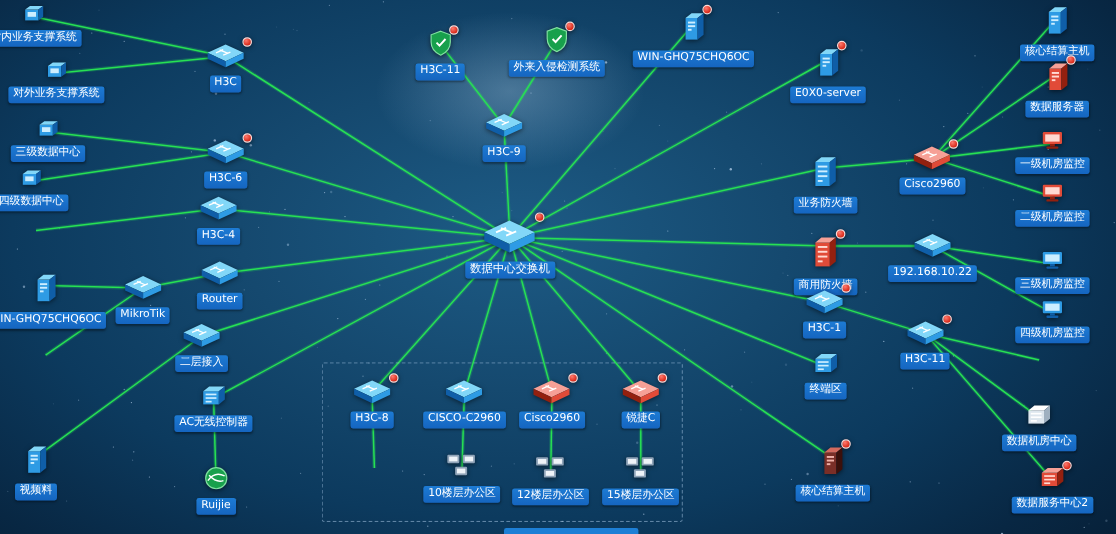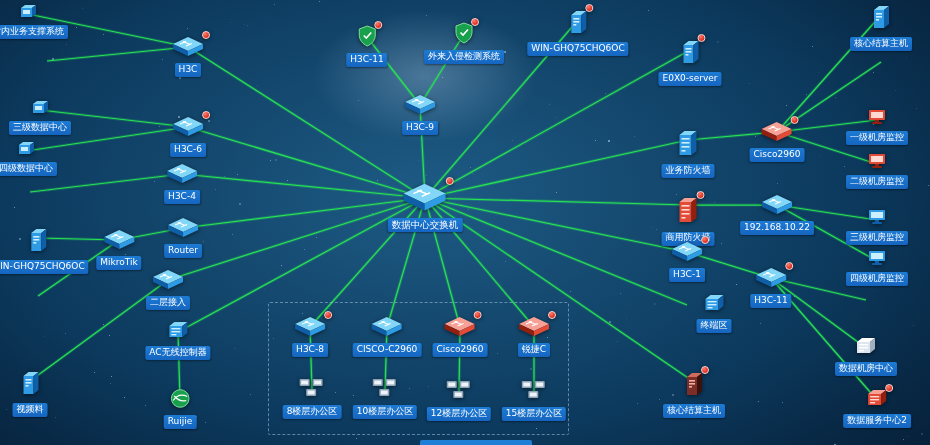--- a/index.html
+++ b/index.html
@@ -303,20 +303,29 @@
   <div id="nodes">
       <div class="node" style="left: 28px; top: 2px;">
         <div class="icon-wrap"><svg width="19" height="17" viewBox="0 0 19 17">
         <rect x="2" y="6" width="11" height="9" fill="#2e9be4"></rect>
         <polygon points="2,6 6,3 17,3 13,6" fill="#82d7f8"></polygon>
         <polygon points="13,6 17,3 17,12 13,15" fill="#0f5ea8"></polygon>
         <rect x="4" y="8" width="7" height="4" fill="#cdeeff"></rect>
       </svg></div>
         <div class="label">对内业务支撑系统</div>
       </div>
+      <div class="node" style="left: 47px; top: 49px;">
+        <div class="icon-wrap"><svg width="19" height="17" viewBox="0 0 19 17">
+        <rect x="2" y="6" width="11" height="9" fill="#2e9be4"></rect>
+        <polygon points="2,6 6,3 17,3 13,6" fill="#82d7f8"></polygon>
+        <polygon points="13,6 17,3 17,12 13,15" fill="#0f5ea8"></polygon>
+        <rect x="4" y="8" width="7" height="4" fill="#cdeeff"></rect>
+      </svg></div>
+        <div class="label">对外业务支撑系统</div>
+      </div>
       <div class="node" style="left: 40px; top: 98px;">
         <div class="icon-wrap"><svg width="19" height="17" viewBox="0 0 19 17">
         <rect x="2" y="6" width="11" height="9" fill="#2e9be4"></rect>
         <polygon points="2,6 6,3 17,3 13,6" fill="#82d7f8"></polygon>
         <polygon points="13,6 17,3 17,12 13,15" fill="#0f5ea8"></polygon>
         <rect x="4" y="8" width="7" height="4" fill="#cdeeff"></rect>
       </svg></div>
         <div class="label">三级数据中心</div>
       </div>
       <div class="node" style="left: 26px; top: 139px;">
@@ -482,35 +491,20 @@
         <div class="label">Cisco2960</div>
       </div>
       <div class="node" style="left: 534px; top: 315px;">
         <div class="icon-wrap"><svg width="34" height="22" viewBox="0 0 34 22">
         <polygon points="2,9 17,2 32,9 17,16" fill="#f6a096"></polygon>
         <polygon points="2,9 2,14 17,21 17,16" fill="#93200f"></polygon>
         <polygon points="32,9 32,14 17,21 17,16" fill="#e14b38"></polygon>
         <path d="M9 9 l6 -2.6 M15 11 l6 -2.6 M12 6.5 l7 3" stroke="#ffffff" stroke-width="1.1" fill="none"></path>
       </svg><span class="badge"></span></div>
         <div class="label">锐捷C</div>
-      </div>
-      <div class="node" style="left: 312px; top: 378px;">
-        <div class="icon-wrap"><svg width="26" height="21" viewBox="0 0 26 21">
-        <g fill="#8fa3b8">
-          <rect x="1" y="1" width="10" height="7" rx="1"></rect>
-          <rect x="14" y="1" width="10" height="7" rx="1"></rect>
-          <rect x="7.5" y="11" width="10" height="7" rx="1"></rect>
-        </g>
-        <g fill="#eef3f8">
-          <rect x="2.5" y="2.5" width="7" height="4"></rect>
-          <rect x="15.5" y="2.5" width="7" height="4"></rect>
-          <rect x="9" y="12.5" width="7" height="4"></rect>
-        </g>
-      </svg></div>
-        <div class="label">8楼层办公区</div>
       </div>
       <div class="node" style="left: 385px; top: 378px;">
         <div class="icon-wrap"><svg width="26" height="21" viewBox="0 0 26 21">
         <g fill="#8fa3b8">
           <rect x="1" y="1" width="10" height="7" rx="1"></rect>
           <rect x="14" y="1" width="10" height="7" rx="1"></rect>
           <rect x="7.5" y="11" width="10" height="7" rx="1"></rect>
         </g>
         <g fill="#eef3f8">
           <rect x="2.5" y="2.5" width="7" height="4"></rect>
@@ -598,21 +592,21 @@
       </div>
       <div class="node" style="left: 687px; top: 240px;">
         <div class="icon-wrap"><svg width="34" height="22" viewBox="0 0 34 22">
         <polygon points="2,9 17,2 32,9 17,16" fill="#82d7f8"></polygon>
         <polygon points="2,9 2,14 17,21 17,16" fill="#0f5ea8"></polygon>
         <polygon points="32,9 32,14 17,21 17,16" fill="#2e9be4"></polygon>
         <path d="M9 9 l6 -2.6 M15 11 l6 -2.6 M12 6.5 l7 3" stroke="#ffffff" stroke-width="1.1" fill="none"></path>
       </svg><span class="badge"></span></div>
         <div class="label">H3C-1</div>
       </div>
-      <div class="node" style="left: 714px; top: 293px;">
+      <div class="node" style="left: 688px; top: 293px;">
         <div class="icon-wrap"><svg width="22" height="20" viewBox="0 0 22 20">
         <rect x="2" y="6" width="13" height="11" fill="#2e9be4"></rect>
         <polygon points="2,6 7,2 20,2 15,6" fill="#82d7f8"></polygon>
         <polygon points="15,6 20,2 20,13 15,17" fill="#0f5ea8"></polygon>
         <rect x="4" y="8" width="9" height="1.4" fill="#cdeeff"></rect>
         <rect x="4" y="11" width="9" height="1.4" fill="#cdeeff"></rect>
         <rect x="4" y="14" width="5" height="1.4" fill="#cdeeff"></rect>
       </svg></div>
         <div class="label">终端区</div>
       </div>
@@ -631,20 +625,31 @@
         <div class="icon-wrap"><svg width="20" height="28" viewBox="0 0 20 28">
         <rect x="3" y="7" width="10" height="18" fill="#2e9be4"></rect>
         <polygon points="3,7 8,3 18,3 13,7" fill="#82d7f8"></polygon>
         <polygon points="13,7 18,3 18,21 13,25" fill="#0f5ea8"></polygon>
         <rect x="5" y="10" width="6" height="1.6" fill="#cdeeff"></rect>
         <rect x="5" y="13" width="6" height="1.6" fill="#cdeeff"></rect>
         <rect x="5" y="16" width="3" height="1.6" fill="#cdeeff"></rect>
       </svg></div>
         <div class="label">核心结算主机</div>
       </div>
+      <div class="node" style="left: 881px; top: 50px;">
+        <div class="icon-wrap"><svg width="20" height="28" viewBox="0 0 20 28">
+        <rect x="3" y="7" width="10" height="18" fill="#e14b38"></rect>
+        <polygon points="3,7 8,3 18,3 13,7" fill="#f6a096"></polygon>
+        <polygon points="13,7 18,3 18,21 13,25" fill="#93200f"></polygon>
+        <rect x="5" y="10" width="6" height="1.6" fill="#ffd9d2"></rect>
+        <rect x="5" y="13" width="6" height="1.6" fill="#ffd9d2"></rect>
+        <rect x="5" y="16" width="3" height="1.6" fill="#ffd9d2"></rect>
+      </svg><span class="badge"></span></div>
+        <div class="label">数据服务器</div>
+      </div>
       <div class="node" style="left: 777px; top: 120px;">
         <div class="icon-wrap"><svg width="34" height="22" viewBox="0 0 34 22">
         <polygon points="2,9 17,2 32,9 17,16" fill="#f6a096"></polygon>
         <polygon points="2,9 2,14 17,21 17,16" fill="#93200f"></polygon>
         <polygon points="32,9 32,14 17,21 17,16" fill="#e14b38"></polygon>
         <path d="M9 9 l6 -2.6 M15 11 l6 -2.6 M12 6.5 l7 3" stroke="#ffffff" stroke-width="1.1" fill="none"></path>
       </svg><span class="badge"></span></div>
         <div class="label">Cisco2960</div>
       </div>
       <div class="node" style="left: 877px; top: 152px;">

